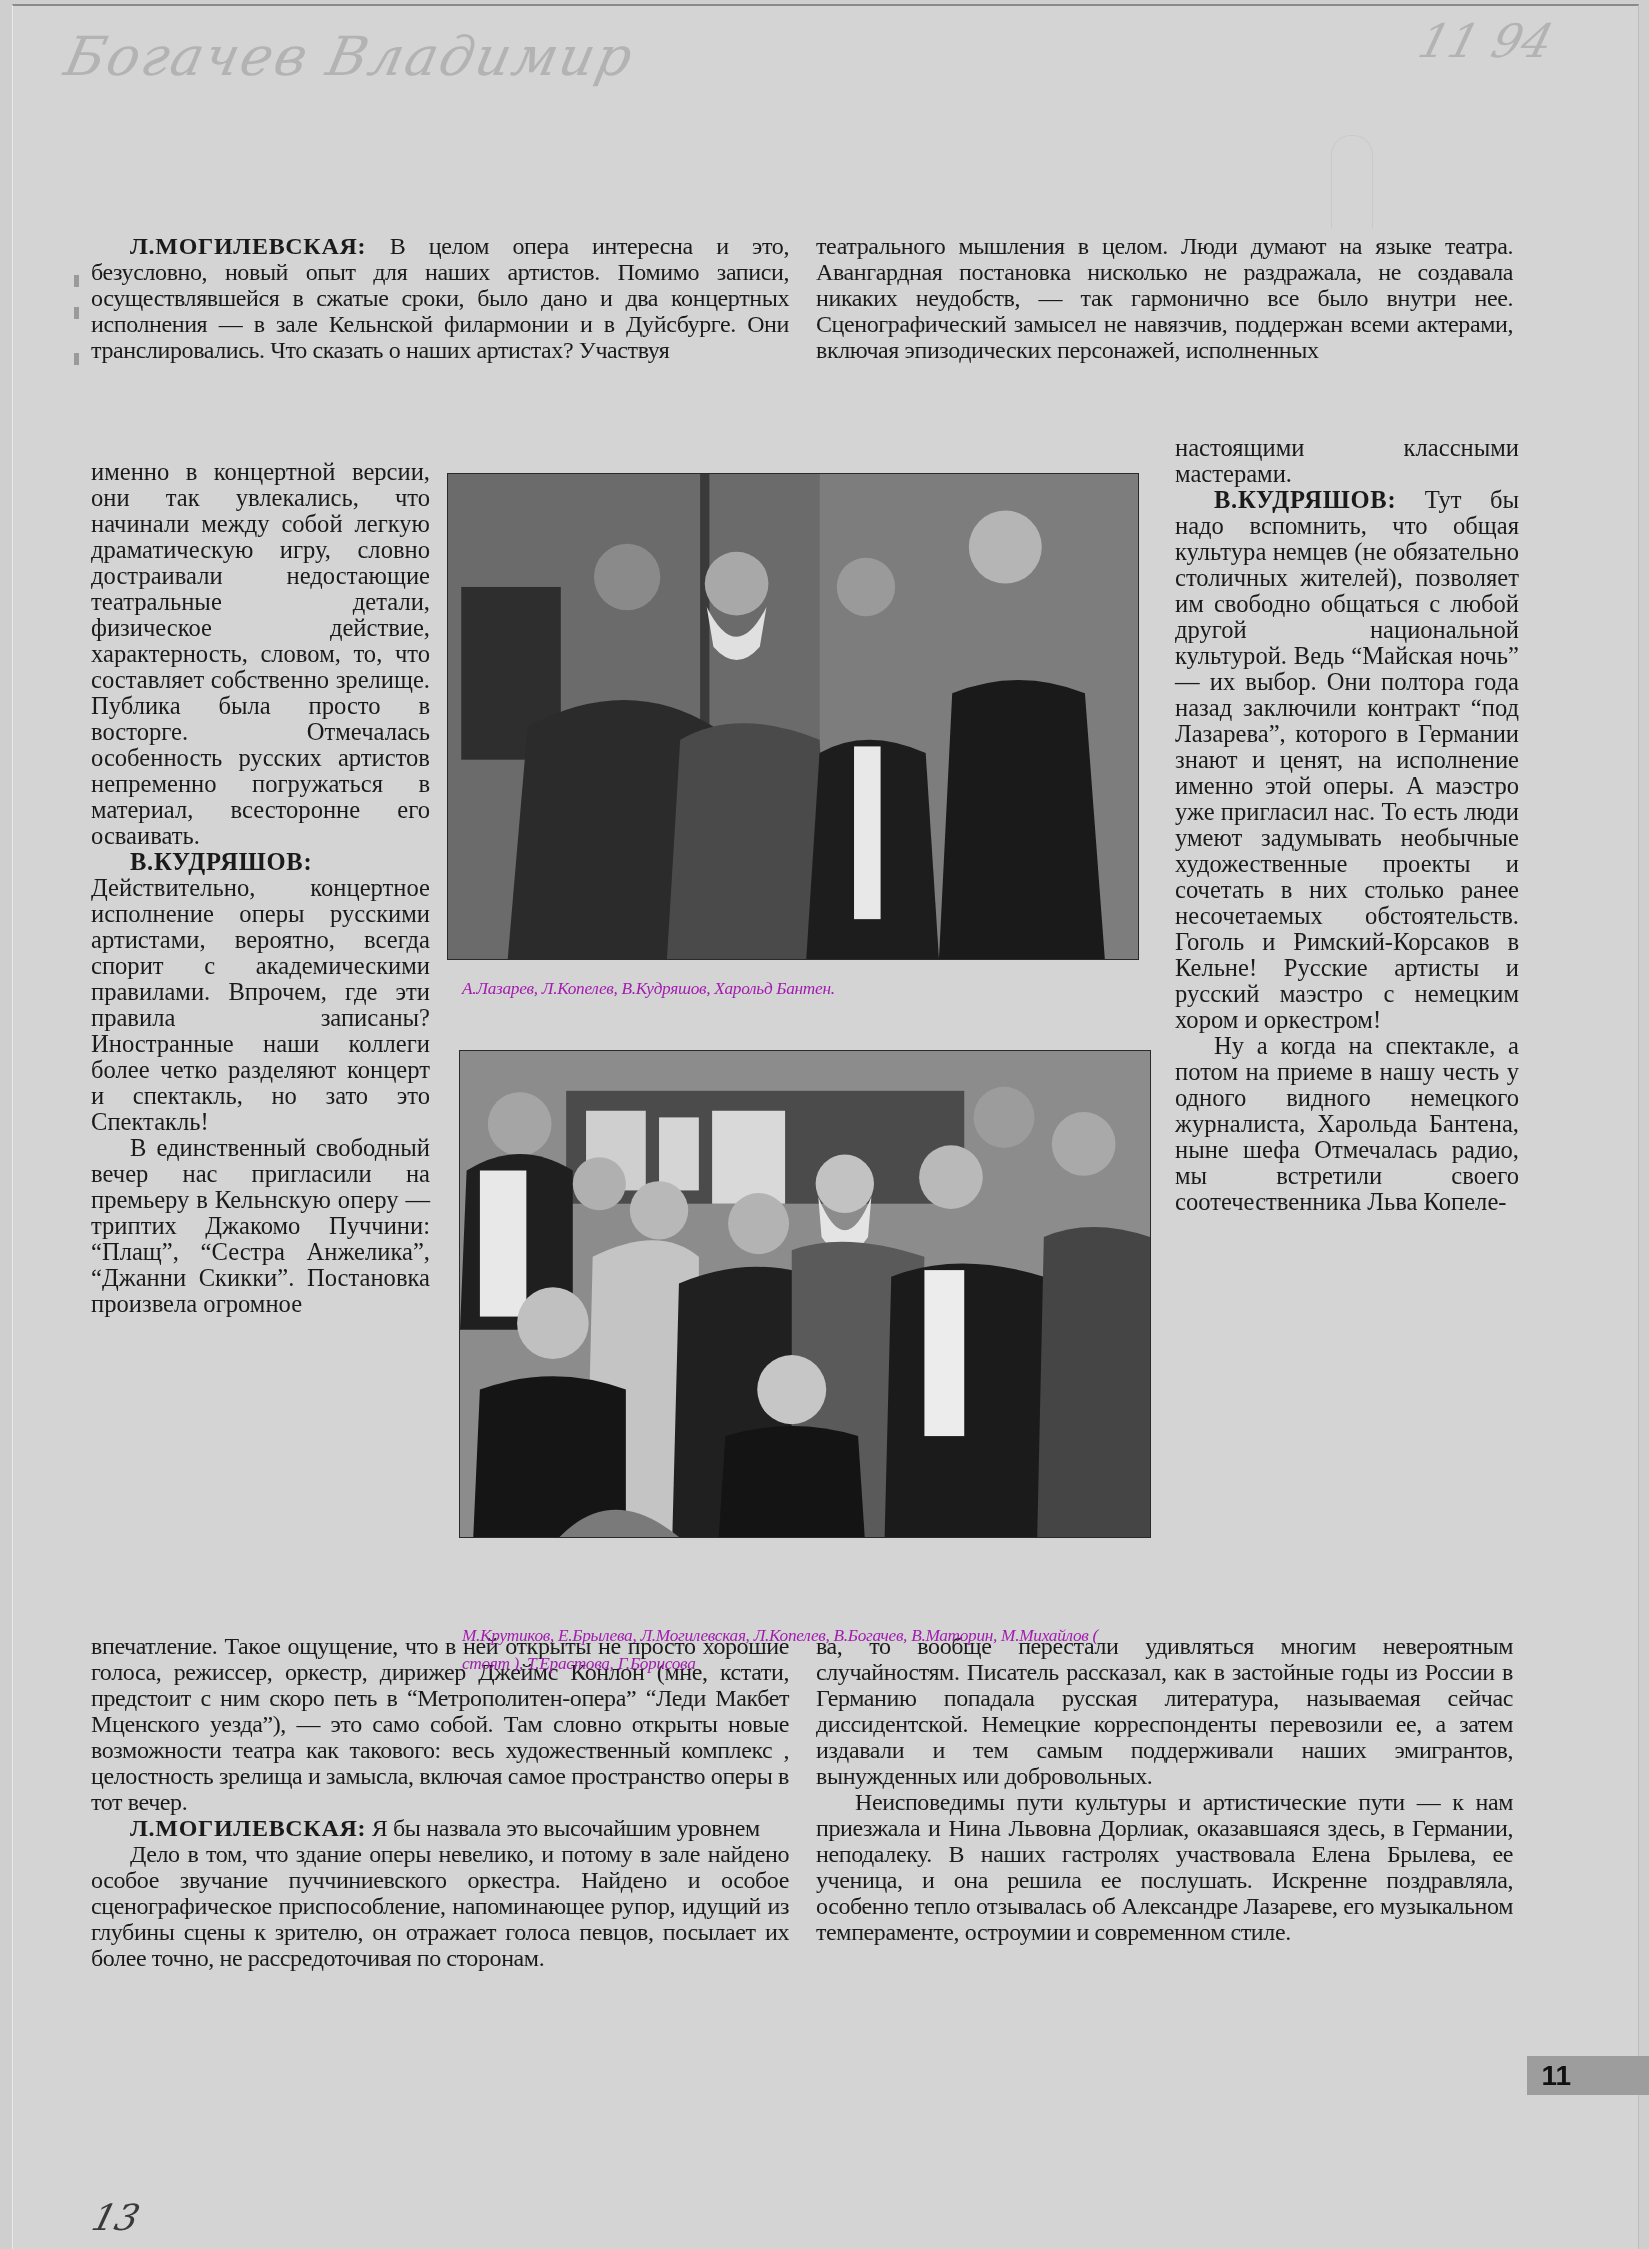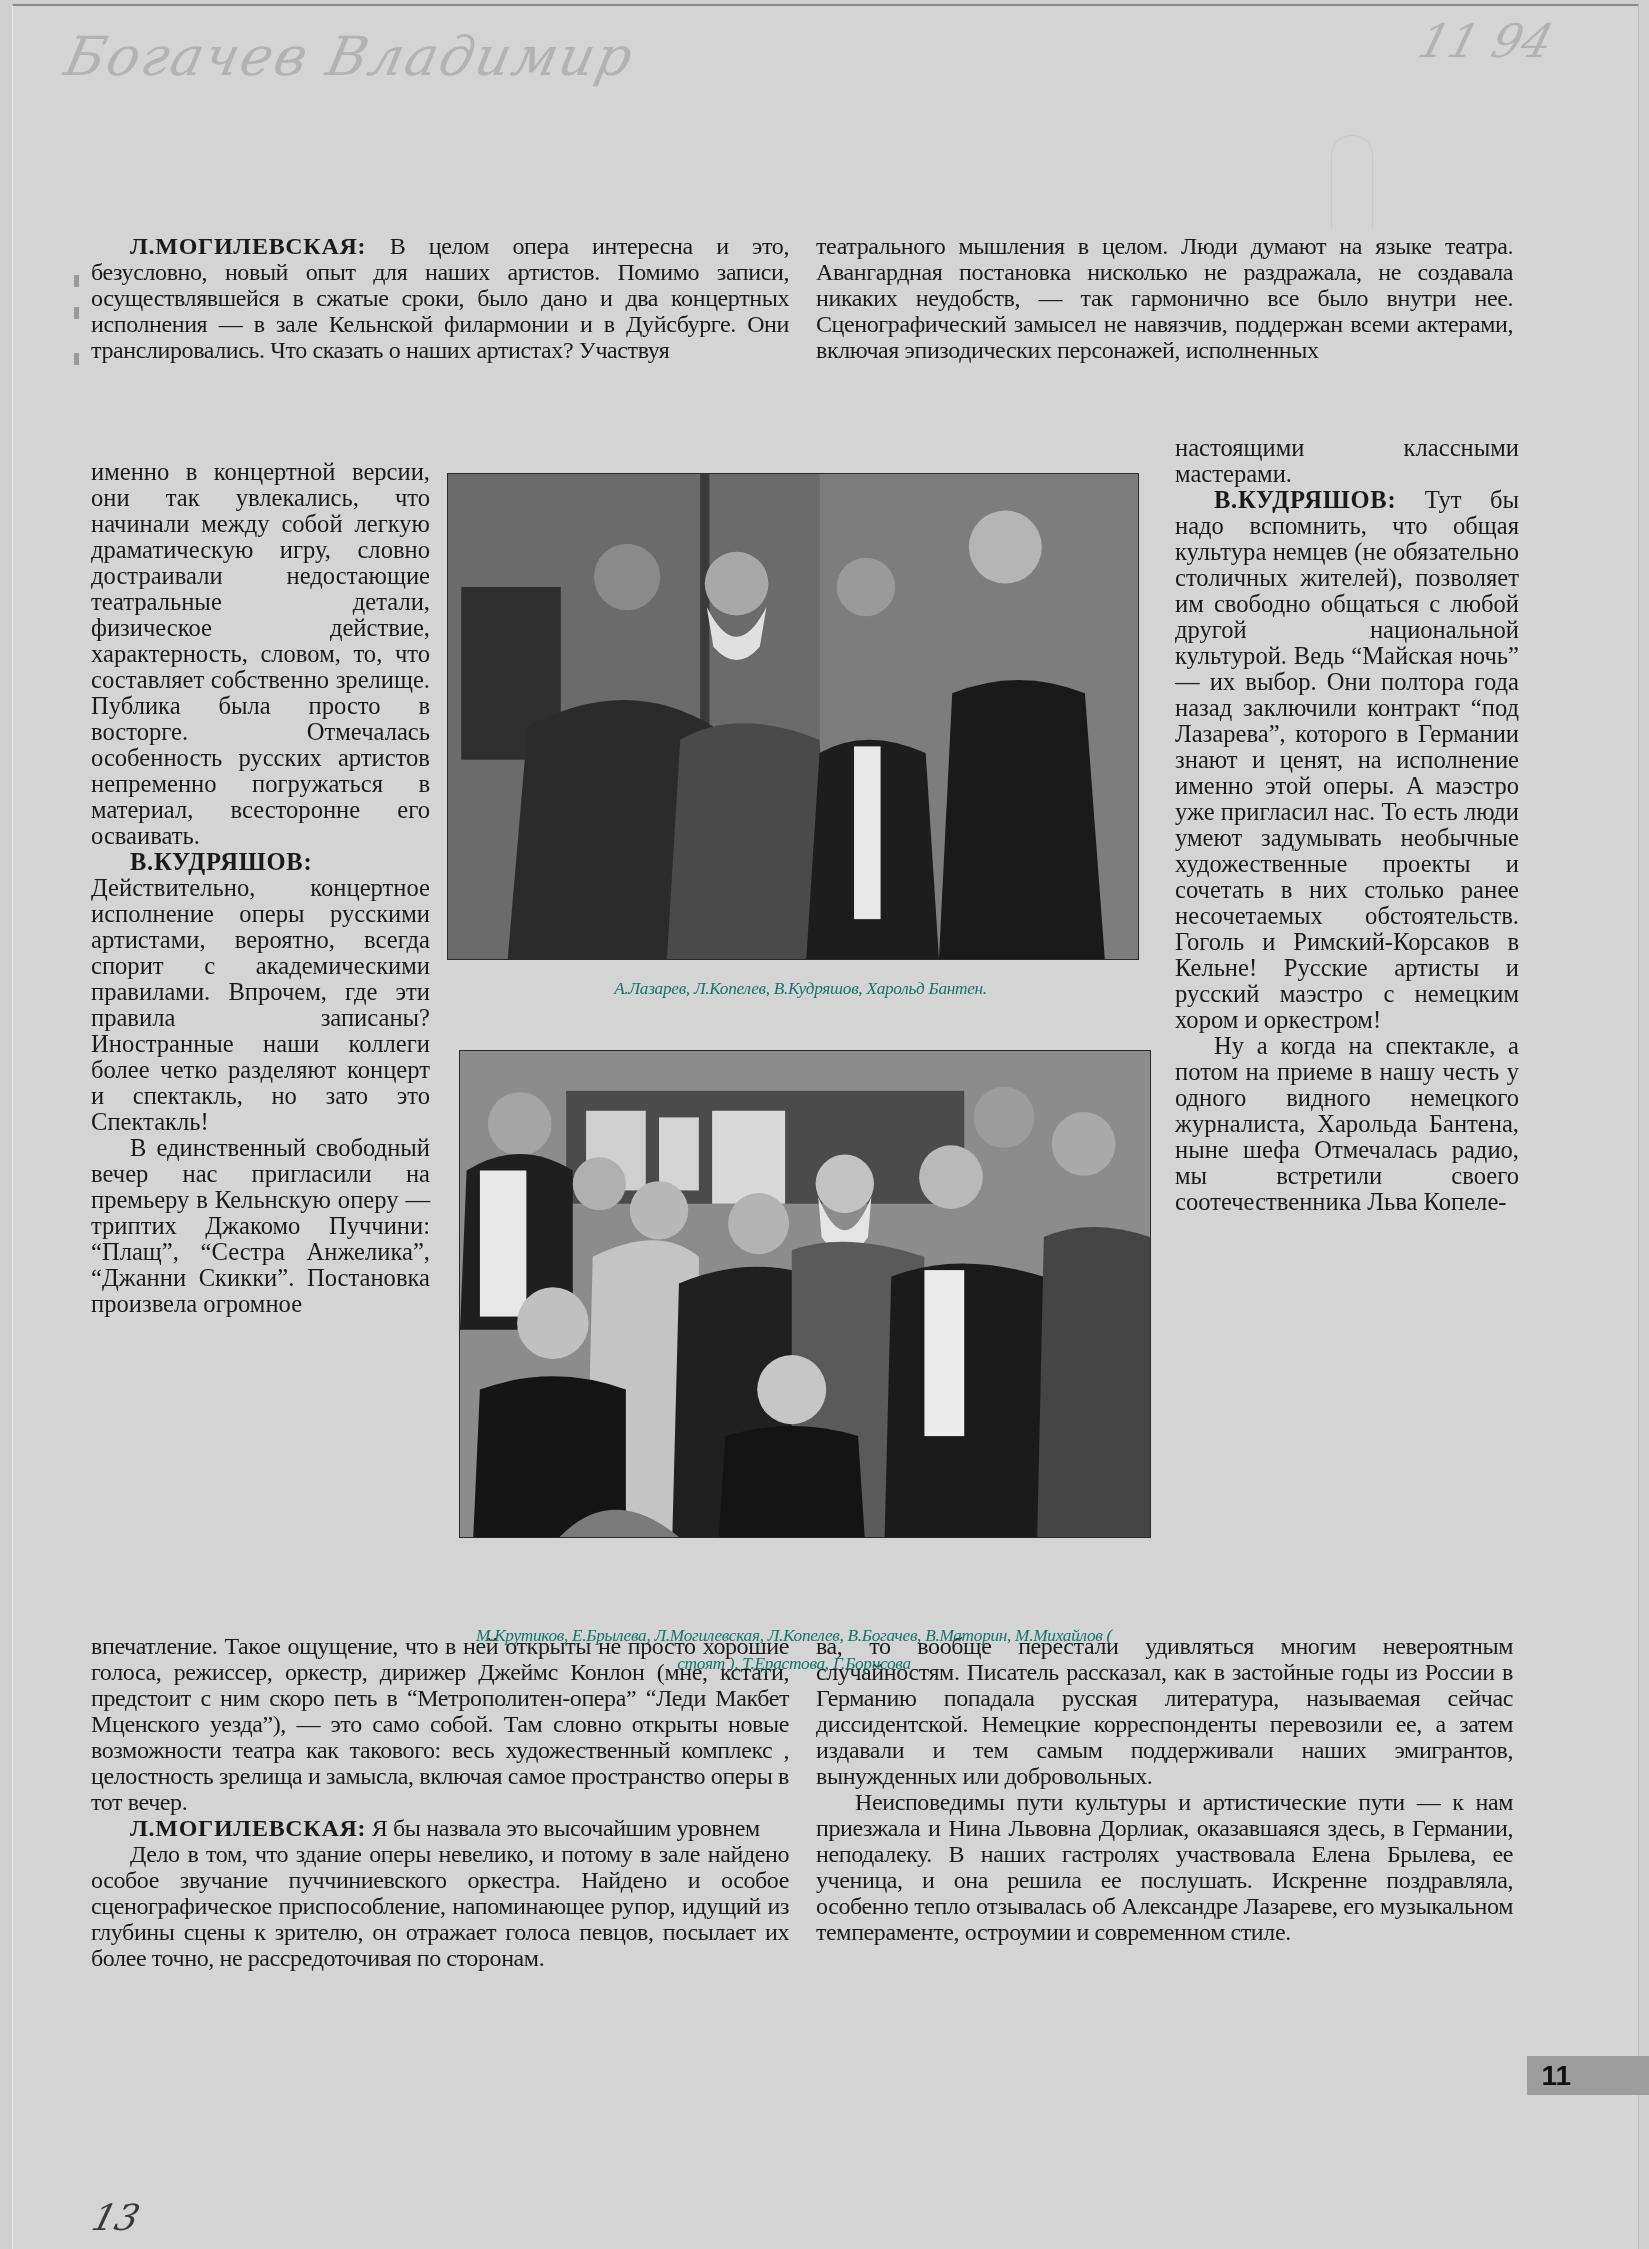--- a/index.html
+++ b/index.html
@@ -35,22 +35,22 @@
   .text p { margin: 0; text-indent: 0; }
   .text p.ind { text-indent: 39px; }
   .speaker { font-weight: bold; letter-spacing: 0.7px; }
   .col-wide { font-size: 24px; letter-spacing: -0.4px; }
   .photo {
     position: absolute; background: #3a3a3a; overflow: hidden;
     border: 1.3px solid #2a2a2a;
   }
   .photo svg { width: 100%; height: 100%; display: block; }
   .caption {
-    position: absolute; font-size: 17.3px; font-style: italic; color: #0f766e;
-    line-height: 28px; letter-spacing: -0.3px; text-align: center;
+    position: absolute; font-size: 17.3px; font-style: italic; color: #a21caf;
+    line-height: 28px; letter-spacing: -0.3px;
   }
   .pagenum {
     position: absolute; left: 1514px; top: 2050px; width: 133px; height: 39px;
     background: #9d9d9d; color: #111; font-family: "Liberation Sans", "DejaVu Sans", sans-serif;
     font-weight: bold; font-size: 28px; line-height: 39px; padding-left: 14.6px; box-sizing: border-box;
   }
   .margin-ticks { position: absolute; left: 61px; top: 269px; width: 8px; height: 106px; }
   .margin-ticks span { position: absolute; left: 0; width: 5.3px; height: 12px; background: #9a9a9a; }
 </style>
 </head>

